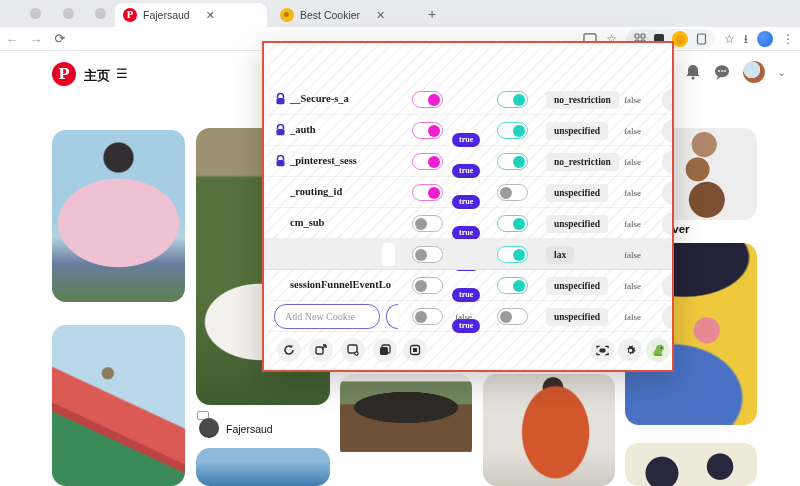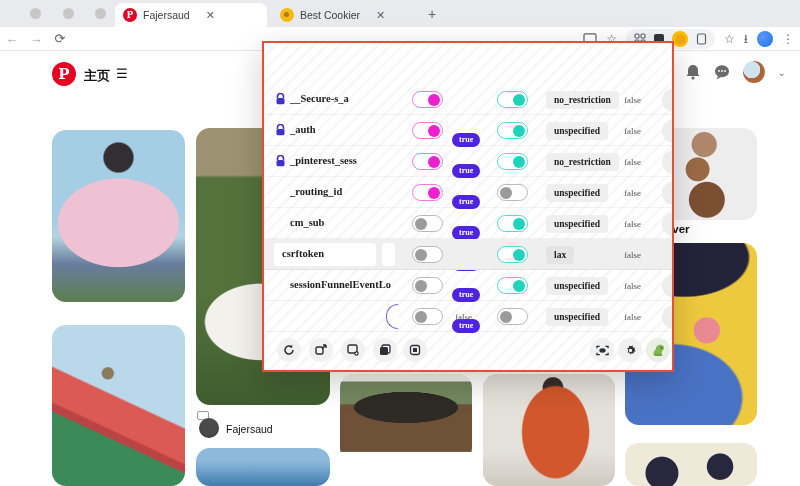--- a/index.html
+++ b/index.html
@@ -313,21 +313,20 @@
           </span>
           <span class="badge-true">true</span>
           <span class="tgl sec teal">
             <span class="knob"></span>
           </span>
           <span class="ss-pill">unspecified</span>
           <span class="sess-false">false</span>
           <span class="cut-btn"></span>
         </div>
         <div class="ckrow hl">
-          <span class="ck-name boxed">csrftoken</span>
           <span class="val-stub"></span>
           <span class="tgl http off">
             <span class="knob"></span>
           </span>
           <span class="badge-true">true</span>
           <span class="tgl sec teal">
             <span class="knob"></span>
           </span>
           <span class="ss-pill">lax</span>
           <span class="sess-false">false</span>
@@ -340,20 +339,21 @@
           </span>
           <span class="badge-true">true</span>
           <span class="tgl sec teal">
             <span class="knob"></span>
           </span>
           <span class="ss-pill">unspecified</span>
           <span class="sess-false">false</span>
           <span class="cut-btn"></span>
         </div>
         <div class="ckrow">
+          <div class="add-input">Add New Cookie</div>
           <div class="add-stub"></div>
           <span class="tgl http off">
             <span class="knob"></span>
           </span>
           <span class="host-false">false</span>
           <span class="tgl sec off">
             <span class="knob"></span>
           </span>
           <span class="ss-pill">unspecified</span>
           <span class="sess-false">false</span>

